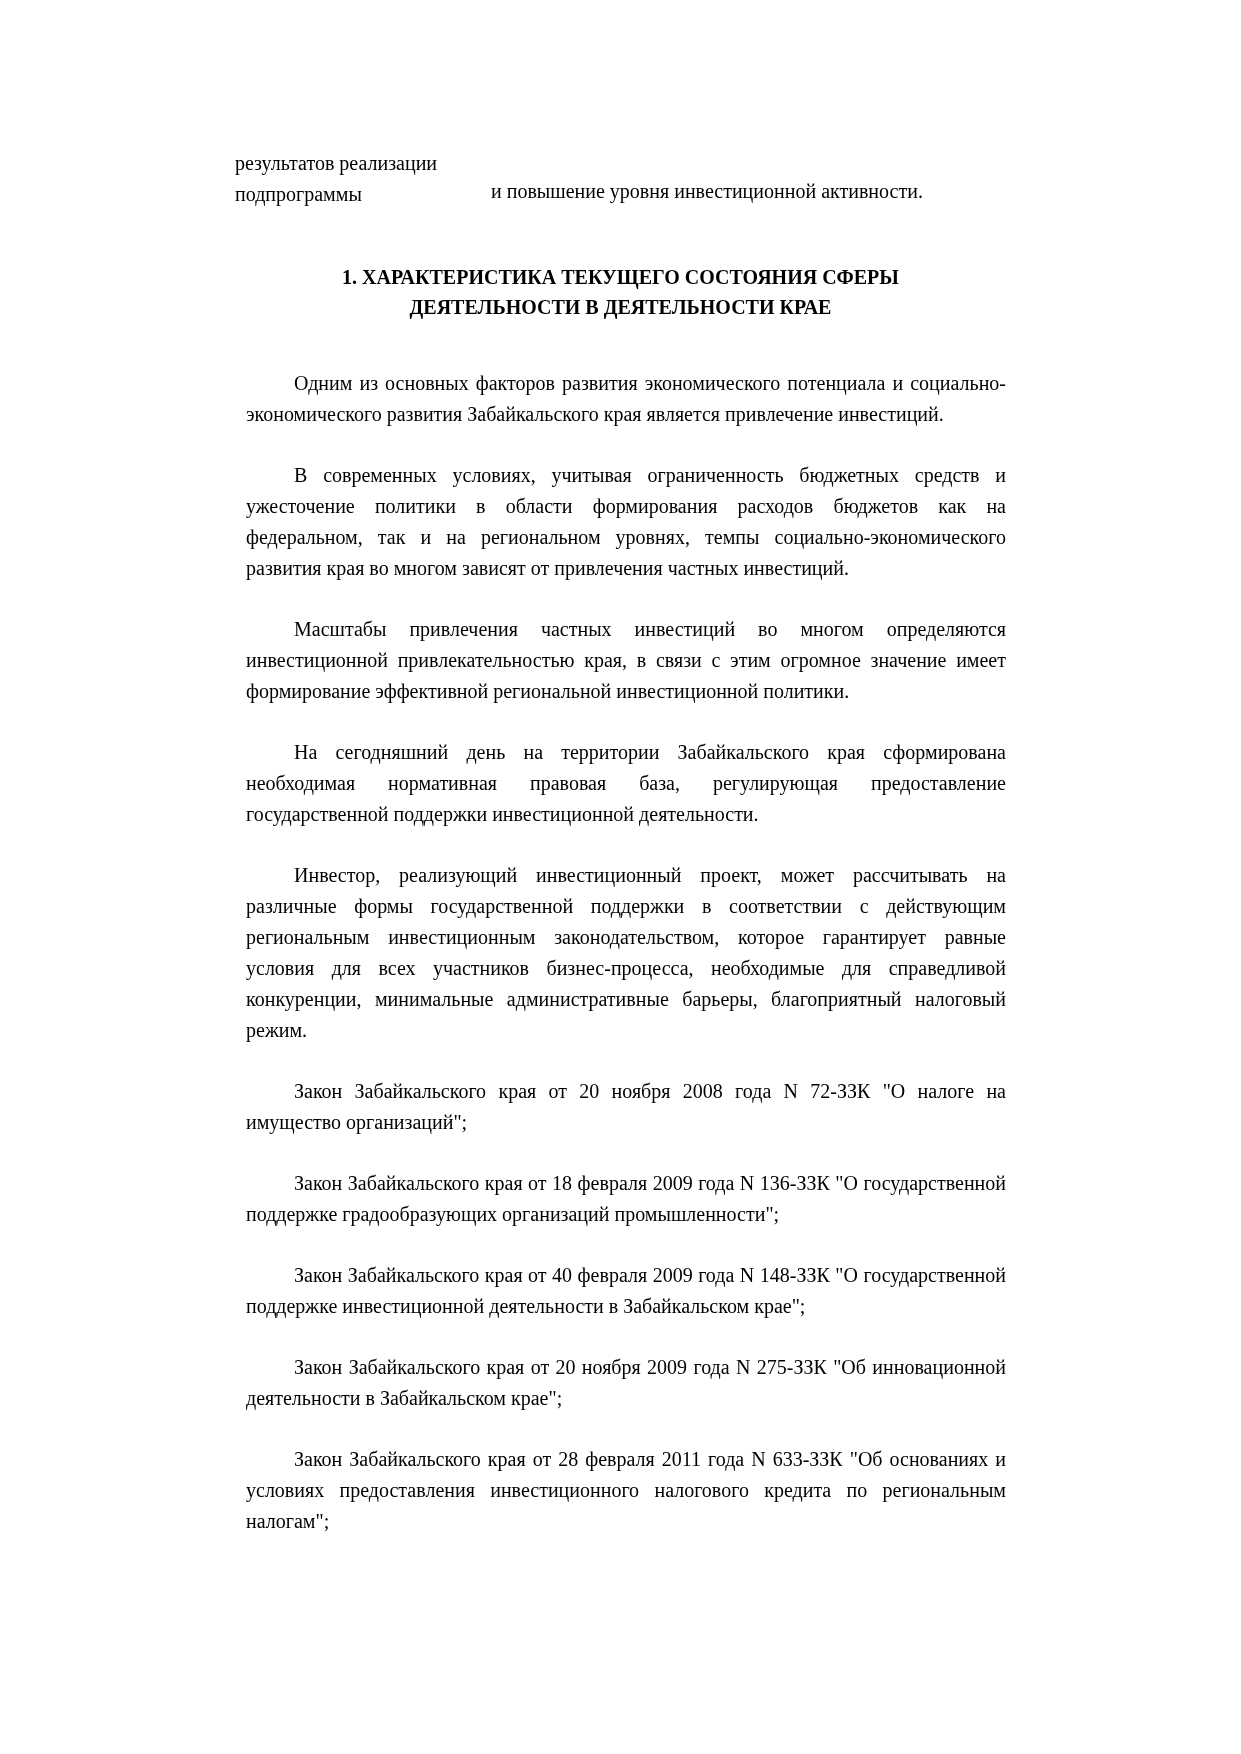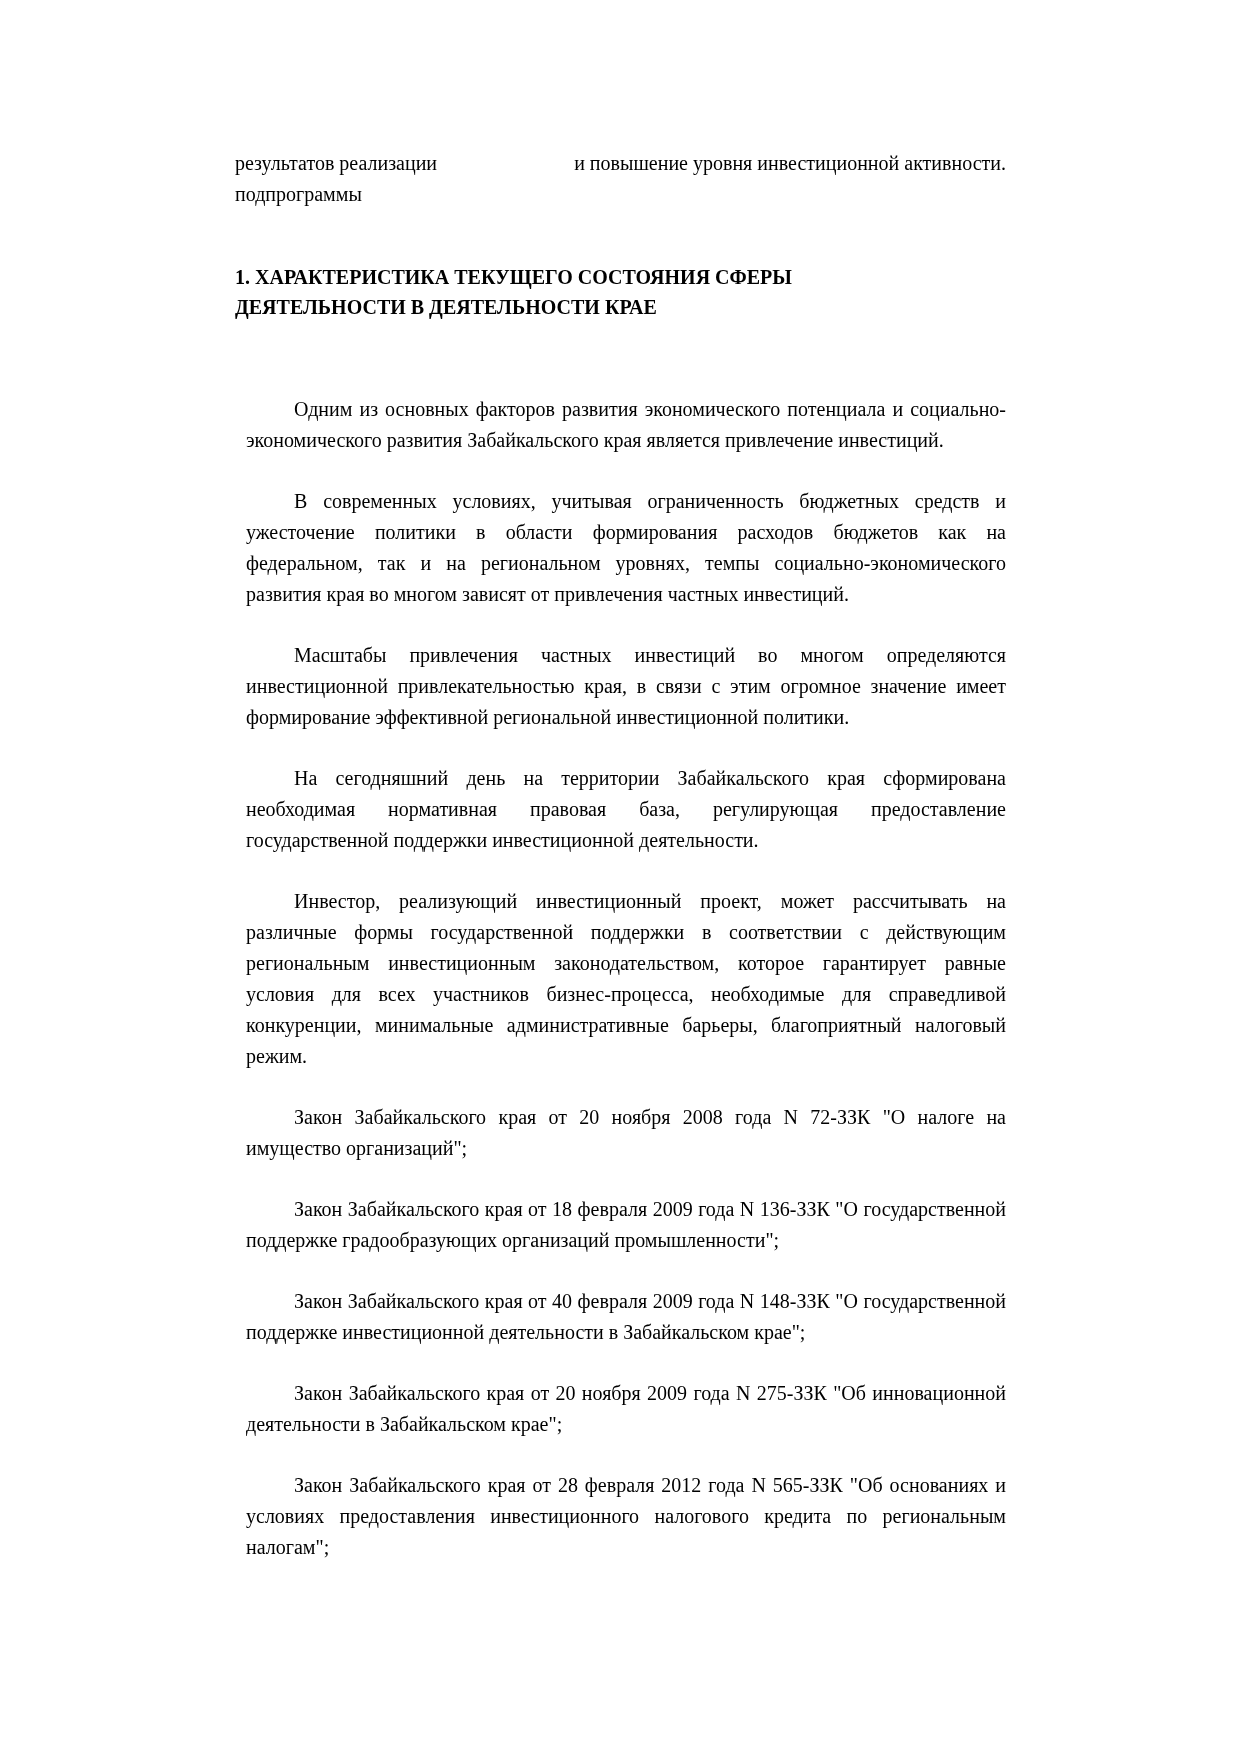--- a/index.html
+++ b/index.html
@@ -26,26 +26,27 @@
     align-items: flex-start;
     margin-bottom: 28px;
   }
   .header-fragment .left-cell {
     width: 256px;
     flex: 0 0 auto;
     text-align: left;
   }
   .header-fragment .right-cell {
     flex: 1 1 auto;
-    text-align: right;
+    text-align: left;
+    margin-top: 28px;
   }
   .doc-heading {
-    text-align: left;
+    text-align: center;
     font-weight: bold;
-    margin: 52px 0 72px 0;
+    margin: 52px 0 46px 0;
     line-height: 1.5;
   }
   .doc-heading .heading-line {
     display: block;
   }
   .body-text p {
     margin: 0 0 30px 11px;
     text-align: justify;
     text-indent: 48px;
   }
@@ -71,16 +72,16 @@
   <div class="body-text">
     <p>Одним из основных факторов развития экономического потенциала и социально-экономического развития Забайкальского края является привлечение инвестиций.</p>
     <p>В современных условиях, учитывая ограниченность бюджетных средств и ужесточение политики в области формирования расходов бюджетов как на федеральном, так и на региональном уровнях, темпы социально-экономического развития края во многом зависят от привлечения частных инвестиций.</p>
     <p>Масштабы привлечения частных инвестиций во многом определяются инвестиционной привлекательностью края, в связи с этим огромное значение имеет формирование эффективной региональной инвестиционной политики.</p>
     <p>На сегодняшний день на территории Забайкальского края сформирована необходимая нормативная правовая база, регулирующая предоставление государственной поддержки инвестиционной деятельности.</p>
     <p>Инвестор, реализующий инвестиционный проект, может рассчитывать на различные формы государственной поддержки в соответствии с действующим региональным инвестиционным законодательством, которое гарантирует равные условия для всех участников бизнес-процесса, необходимые для справедливой конкуренции, минимальные административные барьеры, благоприятный налоговый режим.</p>
     <p>Закон Забайкальского края от 20 ноября 2008 года N 72-ЗЗК "О налоге на имущество организаций";</p>
     <p>Закон Забайкальского края от 18 февраля 2009 года N 136-ЗЗК "О государственной поддержке градообразующих организаций промышленности";</p>
     <p>Закон Забайкальского края от 40 февраля 2009 года N 148-ЗЗК "О государственной поддержке инвестиционной деятельности в Забайкальском крае";</p>
     <p>Закон Забайкальского края от 20 ноября 2009 года N 275-ЗЗК "Об инновационной деятельности в Забайкальском крае";</p>
-    <p>Закон Забайкальского края от 28 февраля 2012 года N 565-ЗЗК "Об основаниях и условиях предоставления инвестиционного налогового кредита по региональным налогам";</p>
+    <p>Закон Забайкальского края от 28 февраля 2011 года N 633-ЗЗК "Об основаниях и условиях предоставления инвестиционного налогового кредита по региональным налогам";</p>
   </div>
 
 </div>
 
 </body></html>

